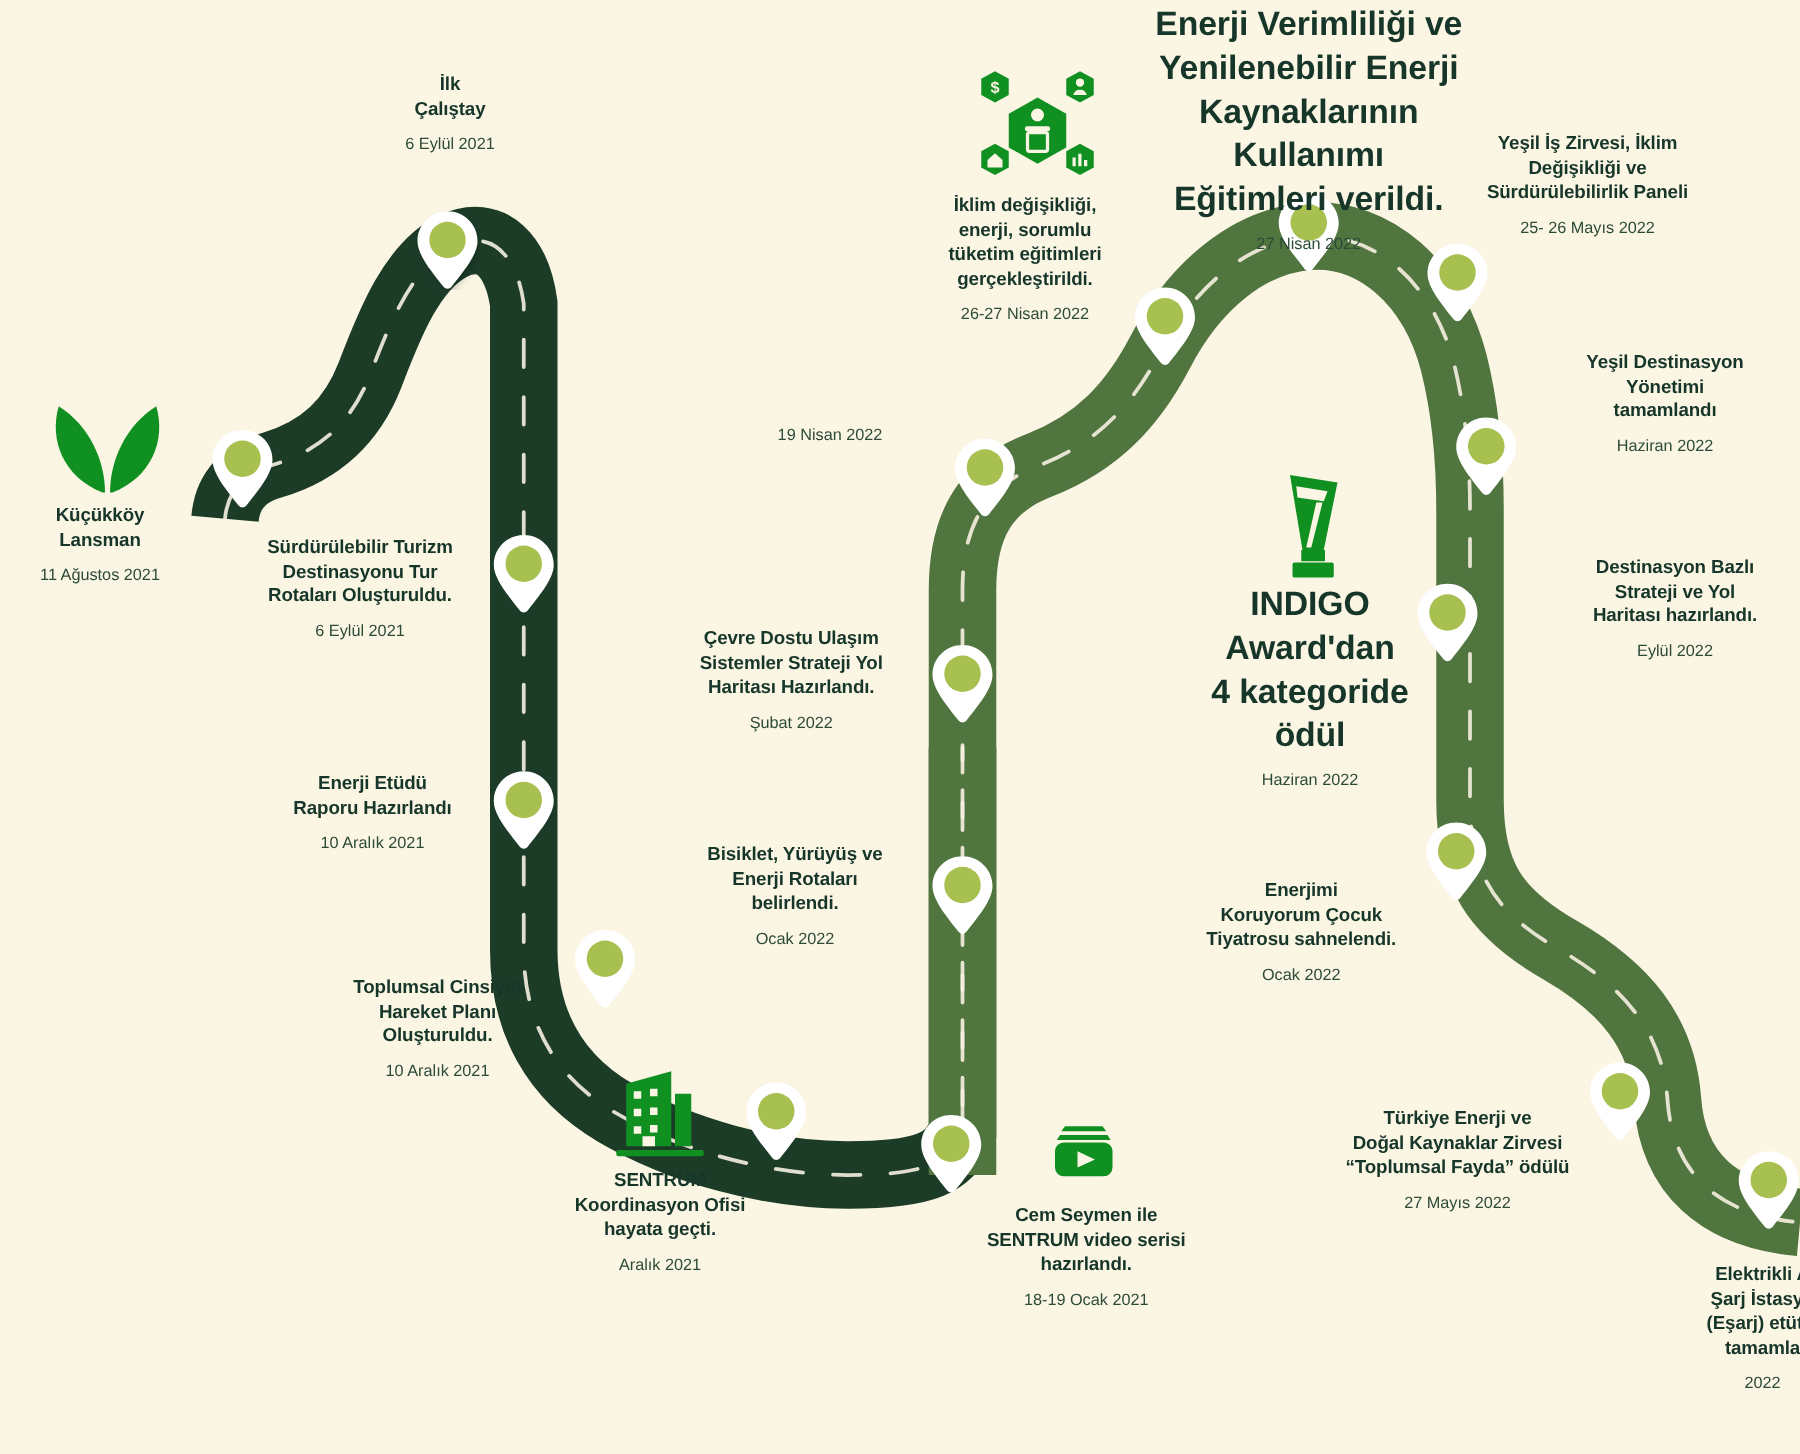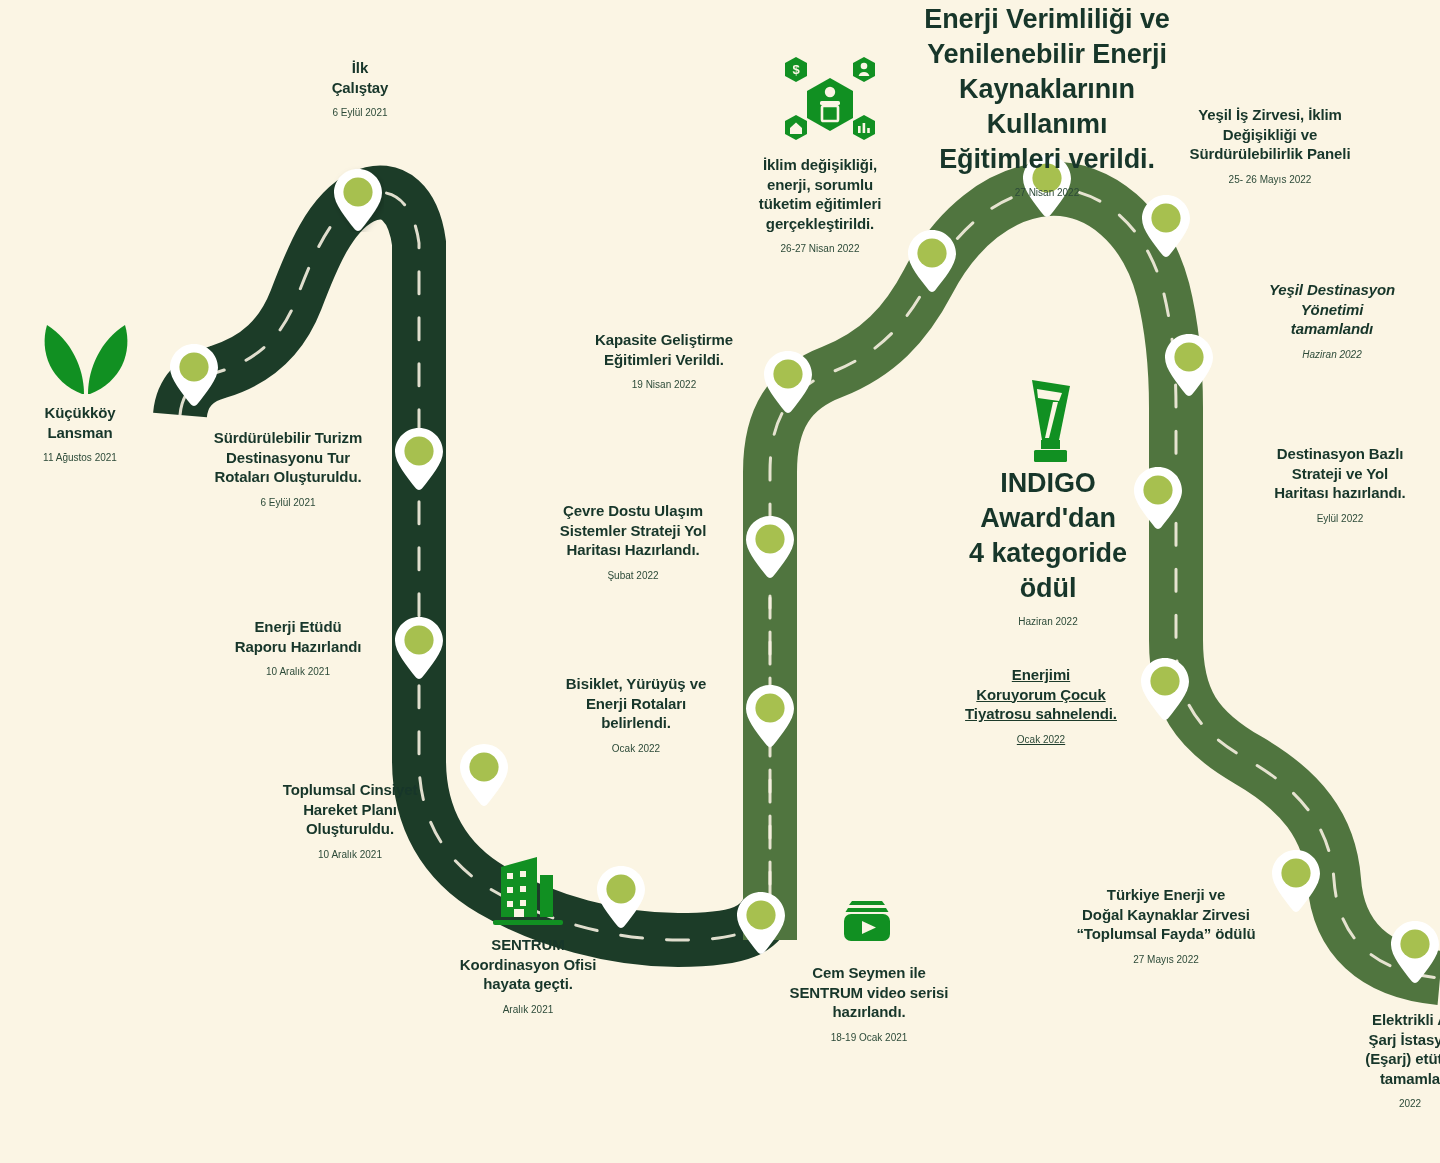--- a/index.html
+++ b/index.html
@@ -14,21 +14,21 @@
   }
   #stage{position:absolute;inset:0;width:1440px;height:1163px;}
   svg#road{position:absolute;left:0;top:0;width:1440px;height:1163px;}
 
   .node{position:absolute;text-align:center;}
   .node .ttl{
     font-weight:bold;font-size:15px;line-height:1.30;
     color:#17362a;letter-spacing:-0.1px;white-space:pre-line;
   }
   .node .dt{
-    font-weight:normal;font-size:10px;line-height:1.35;
+    font-weight:normal;font-size:13px;line-height:1.35;
     color:#2c4a38;margin-top:9px;white-space:pre-line;
   }
   .node.big .ttl{font-size:27px;}
 
   .icon{position:absolute;}
 
   .pin{position:absolute;width:52px;height:66px;}
   .pin svg{display:block;width:52px;height:66px;}
 
   .cut-right{text-align:center;}
@@ -320,22 +320,20 @@
   </div>
 
   <div class="node" style="left:527px;top:501px;width:212px;">
     <div class="ttl">Çevre Dostu Ulaşım
 Sistemler Strateji Yol
 Haritası Hazırlandı.</div>
     <div class="dt">Şubat 2022</div>
   </div>
 
   <div class="node" style="left:563px;top:330px;width:202px;">
-    <div class="ttl">Kapasite Geliştirme
-Eğitimleri Verildi.</div>
     <div class="dt">19 Nisan 2022</div>
   </div>
 
   <div class="node" style="left:725px;top:155px;width:190px;">
     <div class="ttl">İklim değişikliği,
 enerji, sorumlu
 tüketim eğitimleri
 gerçekleştirildi.</div>
     <div class="dt">26-27 Nisan 2022</div>
   </div>
@@ -348,42 +346,42 @@
     <div class="dt">27 Nisan 2022</div>
   </div>
 
   <div class="node" style="left:1150px;top:105px;width:240px;">
     <div class="ttl">Yeşil İş Zirvesi, İklim
 Değişikliği ve
 Sürdürülebilirlik Paneli</div>
     <div class="dt">25- 26 Mayıs 2022</div>
   </div>
 
-  <div class="node" style="left:1224px;top:280px;width:216px;font-style:italic;">
+  <div class="node" style="left:1224px;top:280px;width:216px;">
     <div class="ttl">Yeşil Destinasyon
 Yönetimi
 tamamlandı</div>
     <div class="dt">Haziran 2022</div>
   </div>
 
   <div class="node big" style="left:953px;top:466px;width:190px;">
     <div class="ttl">INDIGO
 Award'dan
 4 kategoride ödül</div>
     <div class="dt">Haziran 2022</div>
   </div>
 
   <div class="node" style="left:1240px;top:444px;width:200px;">
     <div class="ttl">Destinasyon Bazlı
 Strateji ve Yol
 Haritası hazırlandı.</div>
     <div class="dt">Eylül 2022</div>
   </div>
 
-  <div class="node" style="left:933px;top:665px;width:216px;text-decoration:underline;">
+  <div class="node" style="left:933px;top:703px;width:216px;">
     <div class="ttl">Enerjimi
 Koruyorum Çocuk
 Tiyatrosu sahnelendi.</div>
     <div class="dt">Ocak 2022</div>
   </div>
 
   <div class="node" style="left:1036px;top:885px;width:260px;">
     <div class="ttl">Türkiye Enerji ve
 Doğal Kaynaklar Zirvesi
 “Toplumsal Fayda” ödülü</div>

